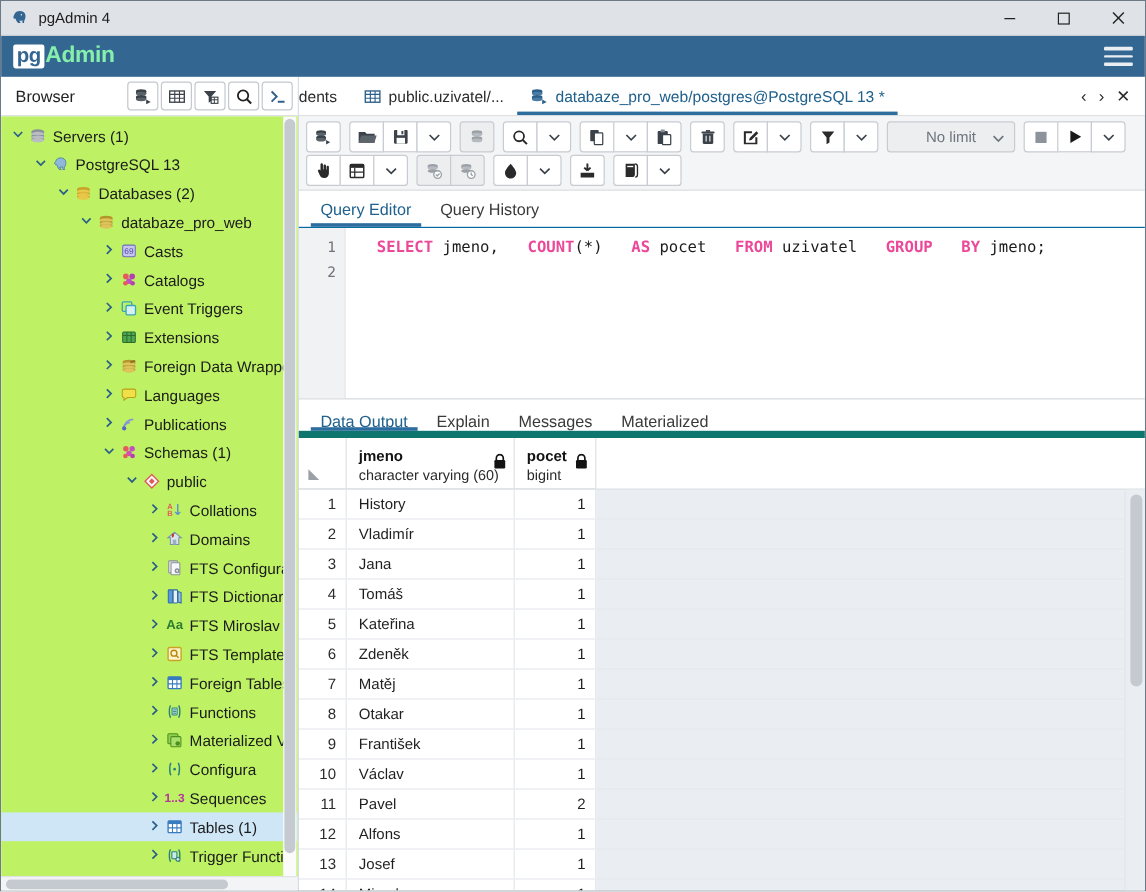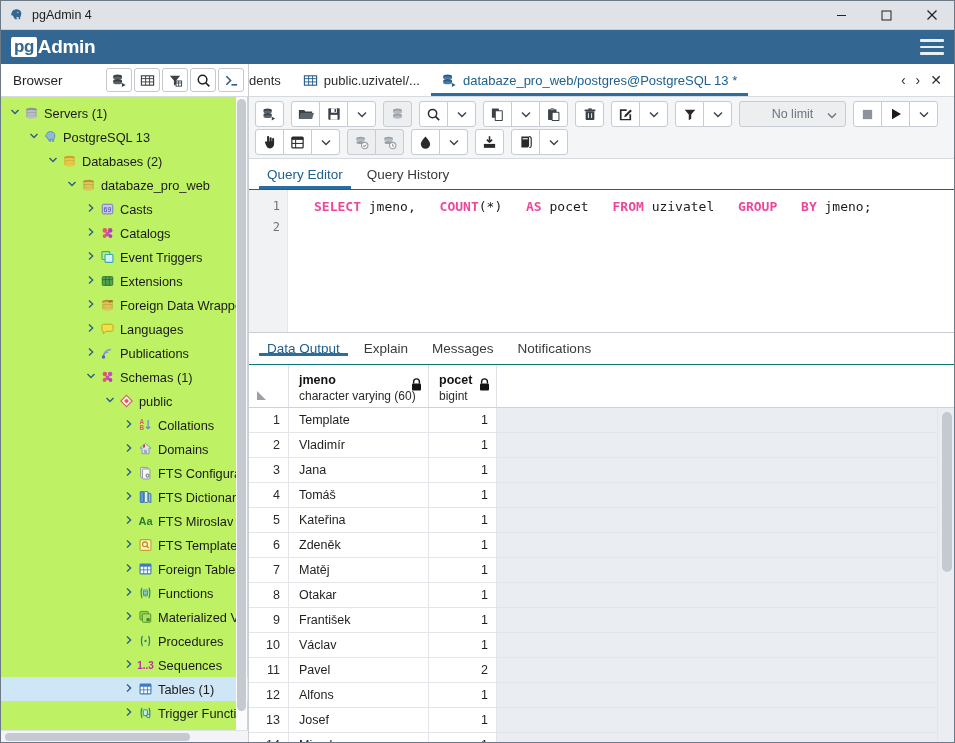--- a/index.html
+++ b/index.html
@@ -47,21 +47,21 @@
   }
   .brand-logo { display: flex; align-items: center; }
   .brand-pg {
     background: #ffffff; color: #336791;
     font-weight: bold; font-size: 17px;
     padding: 0px 3px 1px 3px; border-radius: 2px;
     line-height: 19px;
     letter-spacing: -0.5px;
   }
   .brand-admin {
-    color: #ffffff; font-weight: bold; font-size: 19px;
+    color: #86efac; font-weight: bold; font-size: 19px;
     line-height: 20px; margin-left: 1px;
     letter-spacing: -0.3px;
   }
   .hamburger {
     margin-left: auto; width: 24px; height: 20px;
     display: flex; flex-direction: column; justify-content: center; gap: 4px;
   }
   .hamburger span { display: block; height: 2.5px; background: #e9eef3; border-radius: 1px; }
 
   
@@ -220,22 +220,22 @@
   .codeline {
     font-family: "DejaVu Sans Mono", monospace; font-size: 13px;
     line-height: 21px; white-space: pre; color: #1b1b1b;
   }
   .kw { color: #ec4899; font-weight: bold; margin-left: 16px; }
   .pl { color: #1b1b1b; }
 
   
   .otabs {
     height: 32px; flex: 0 0 32px;
-    display: flex; align-items: center; padding-left: 6px;
-    background: #fff; border-bottom: 1px solid #0f766e;
+    display: flex; align-items: flex-end; padding-left: 6px;
+    background: #fff; border-bottom: 6px solid #0f766e;
   }
   .otab {
     display: flex; align-items: center; padding: 0 12px;
     font-size: 13.5px; color: #3a3a3a; position: relative;
   }
   .otab.active { color: #20618d; }
   .otab.active::after {
     content: ""; position: absolute; left: 4px; right: 4px; bottom: 0;
     height: 3px; background: #2d6d9e;
   }
@@ -703,21 +703,21 @@
               <span class="tw"><svg width="10" height="10" viewBox="0 0 10 10">
                   <path d="M3 1.5L6.6 5 3 8.5" fill="none" stroke="#2b5f8a" stroke-width="1.4"></path>
                 </svg></span>
               <span class="ticon">
                 <svg width="15" height="14" viewBox="0 0 16 16" style="display:block">
                   <path d="M4.6 2.2C3 4 3 12 4.6 13.8" fill="none" stroke="#2a7f7f" stroke-width="1.4"></path>
                   <path d="M11.4 2.2C13 4 13 12 11.4 13.8" fill="none" stroke="#2a7f7f" stroke-width="1.4"></path>
                   <circle cx="8" cy="8" r="1.3" fill="#2a7f7f"></circle>
                 </svg>
               </span>
-              <span class="tlabel">Procedures</span>
+              <span class="tlabel">Configura</span>
             </div>
             <div class="tnode" style="padding-left: 120px;">
               <span class="tw"><svg width="10" height="10" viewBox="0 0 10 10">
                   <path d="M3 1.5L6.6 5 3 8.5" fill="none" stroke="#2b5f8a" stroke-width="1.4"></path>
                 </svg></span>
               <span class="ticon">
                 <span style="font:bold 10px 'Liberation Sans',sans-serif;color:#b5349b">1..3</span>
               </span>
               <span class="tlabel">Sequences</span>
             </div>
@@ -1052,21 +1052,21 @@
         <div class="otab active">
           <span>Data Output</span>
         </div>
         <div class="otab">
           <span>Explain</span>
         </div>
         <div class="otab">
           <span>Messages</span>
         </div>
         <div class="otab">
-          <span>Notifications</span>
+          <span>Materialized</span>
         </div>
       </div>
 
       <div class="gridwrap">
         <div class="ghead">
           <div class="gh-rownum">
             <div class="corner"></div>
           </div>
           <div class="gh-col" style="width:140px;flex:0 0 140px">
             <div class="cname">jmeno</div>
@@ -1086,21 +1086,21 @@
                 <path d="M2.6 5.6V3.8a2.9 2.9 0 015.8 0v1.8" fill="none" stroke="#131313" stroke-width="1.4"></path>
                 <rect x="1" y="5.4" width="9" height="7" rx="1" fill="#131313"></rect>
               </svg>
             </span>
           </div>
           <div class="gh-rest"></div>
         </div>
         <div class="grows" id="grid-rows">
             <div class="grow">
               <div class="gc-num">1</div>
-              <div class="gc-name">Template</div>
+              <div class="gc-name">History</div>
               <div class="gc-cnt">1</div>
               <div class="gc-rest"></div>
             </div>
             <div class="grow">
               <div class="gc-num">2</div>
               <div class="gc-name">Vladimír</div>
               <div class="gc-cnt">1</div>
               <div class="gc-rest"></div>
             </div>
             <div class="grow">

